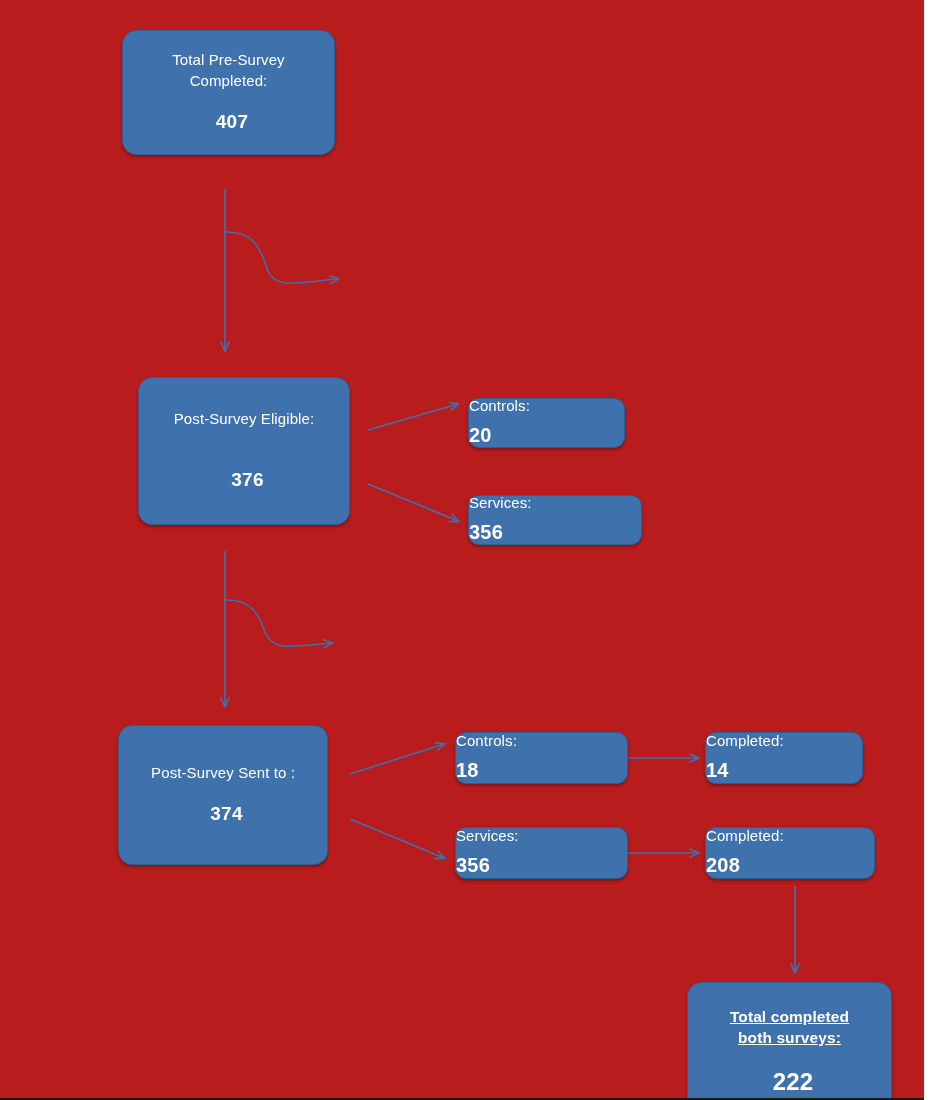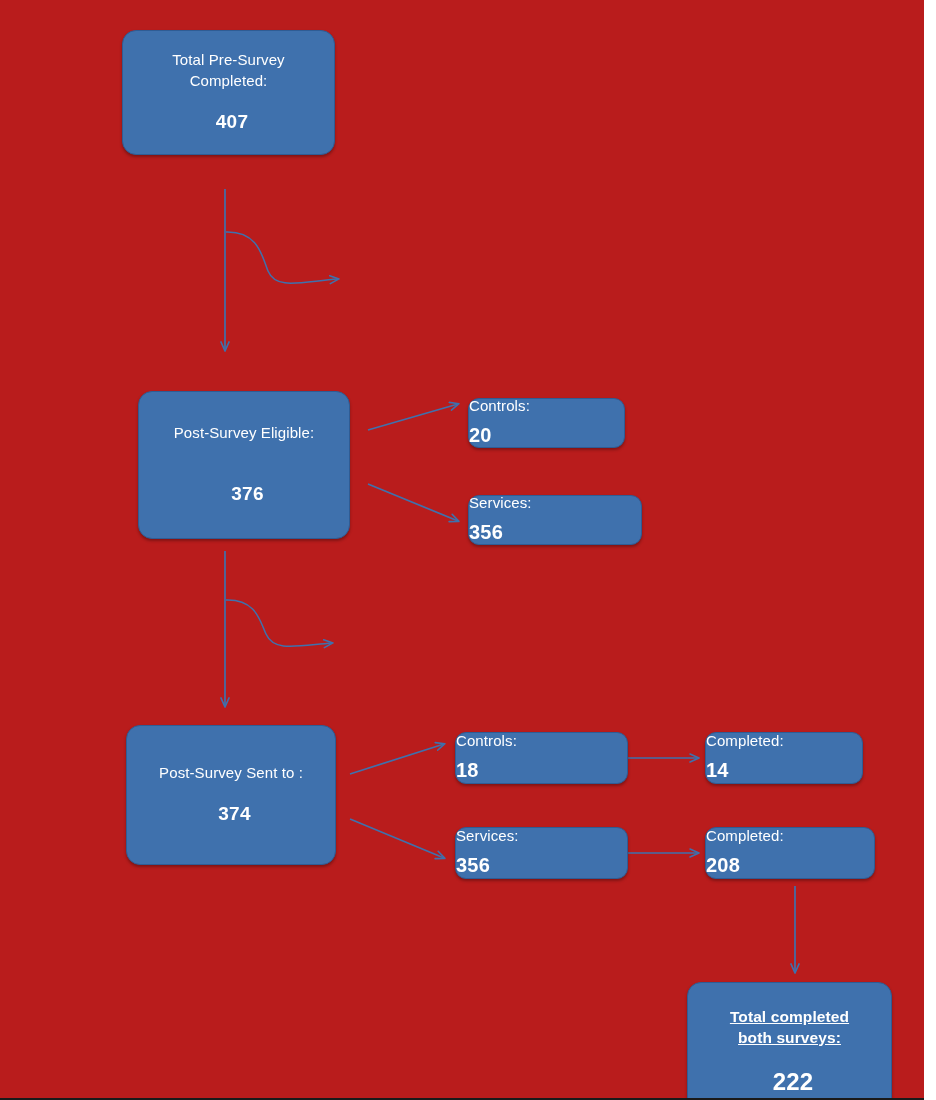--- a/index.html
+++ b/index.html
@@ -107,37 +107,37 @@
     <line x1="795" y1="886" x2="795" y2="972" stroke="#3f71ad" stroke-width="1.7" marker-end="url(#arrowOpenDown)"></line>
   </svg>
 
   <div class="node stacked" style="left:122px; top:30px; width:213px; height:125px;">
     <div class="node-label">Total Pre-Survey</div>
     <div class="node-label">Completed:</div>
     <div class="node-value">407</div>
   </div>
 
 
-  <div class="node stacked" style="left:138px; top:391px; width:212px; height:148px;gap:20px;">
+  <div class="node stacked" style="left:138px; top:377px; width:212px; height:148px;gap:20px;">
     <div class="node-label">Post-Survey Eligible:</div>
     <div class="node-value">376</div>
   </div>
 
   <div class="node small inline" style="left:468px; top:398px; width:157px; height:50px;">
     <div class="node-label">Controls:</div>
     <div class="node-value">20</div>
   </div>
 
   <div class="node small inline" style="left:468px; top:495px; width:174px; height:50px;">
     <div class="node-label">Services:</div>
     <div class="node-value">356</div>
   </div>
 
 
-  <div class="node stacked" style="left:126px; top:725px; width:210px; height:140px;">
+  <div class="node stacked" style="left:118px; top:725px; width:210px; height:140px;">
     <div class="node-label">Post-Survey Sent to :</div>
     <div class="node-value">374</div>
   </div>
 
   <div class="node small inline" style="left:455px; top:732px; width:173px; height:52px;">
     <div class="node-label">Controls:</div>
     <div class="node-value">18</div>
   </div>
 
   <div class="node small inline" style="left:455px; top:827px; width:173px; height:52px;">

